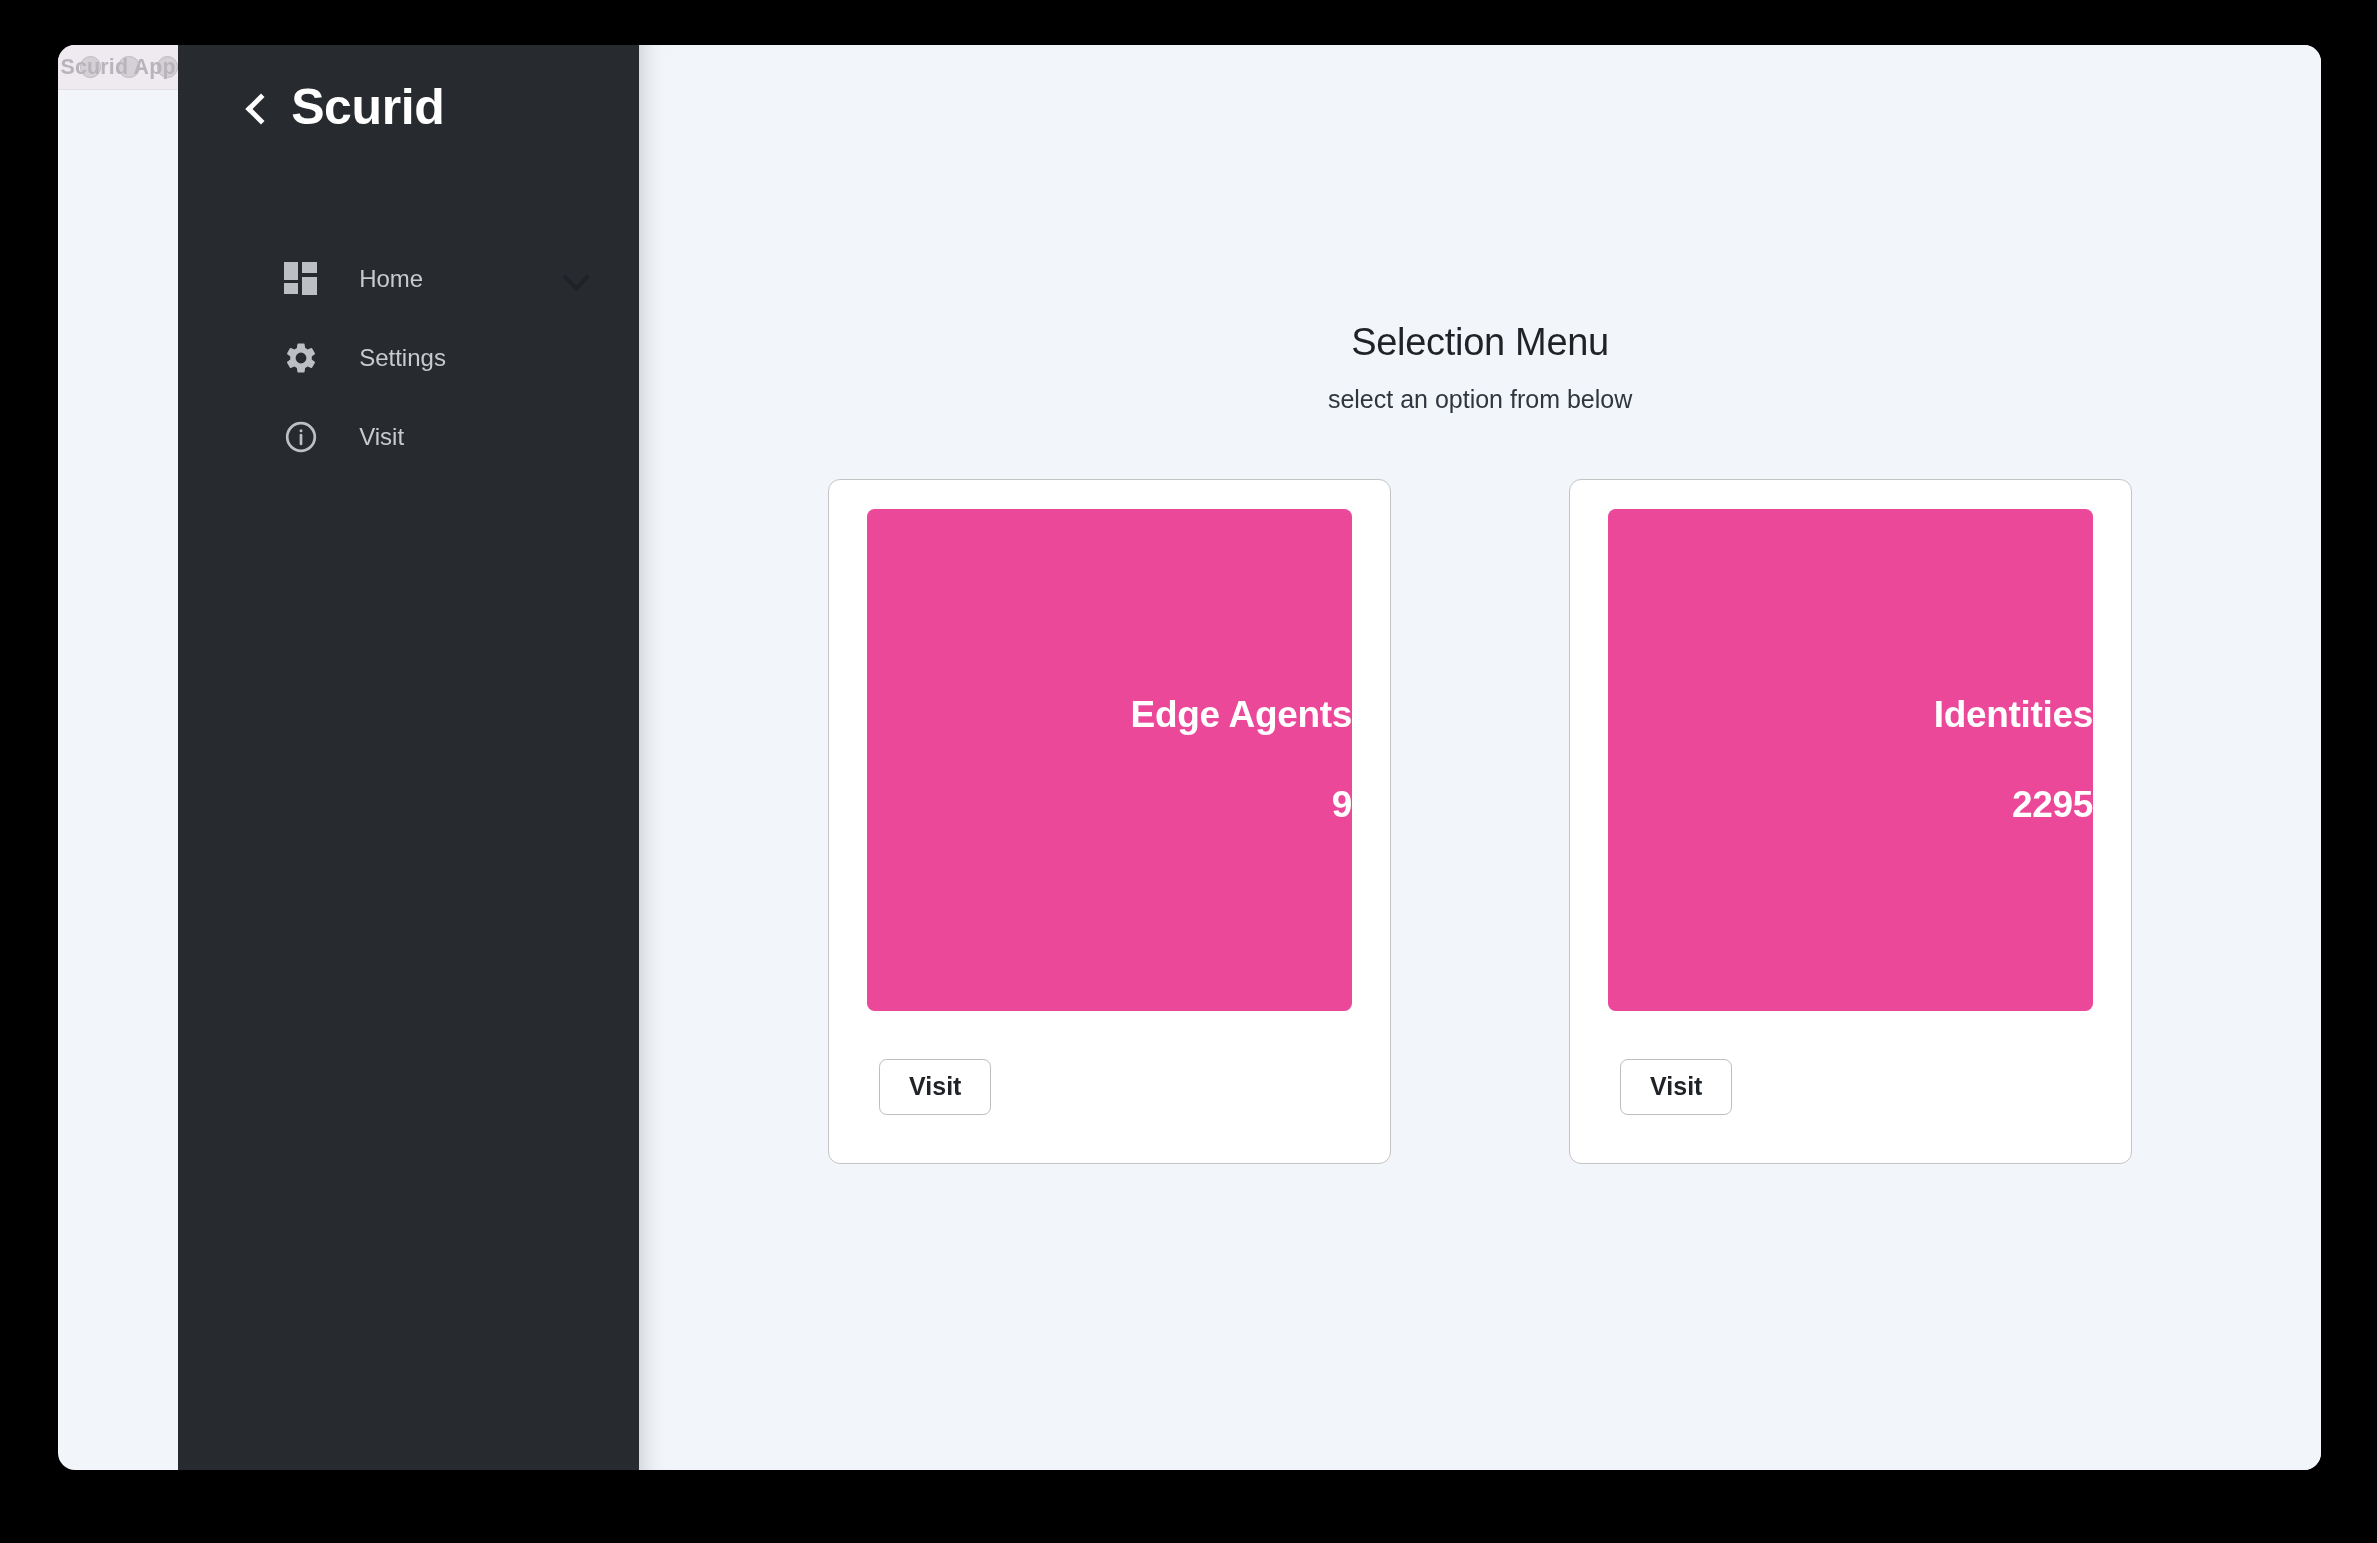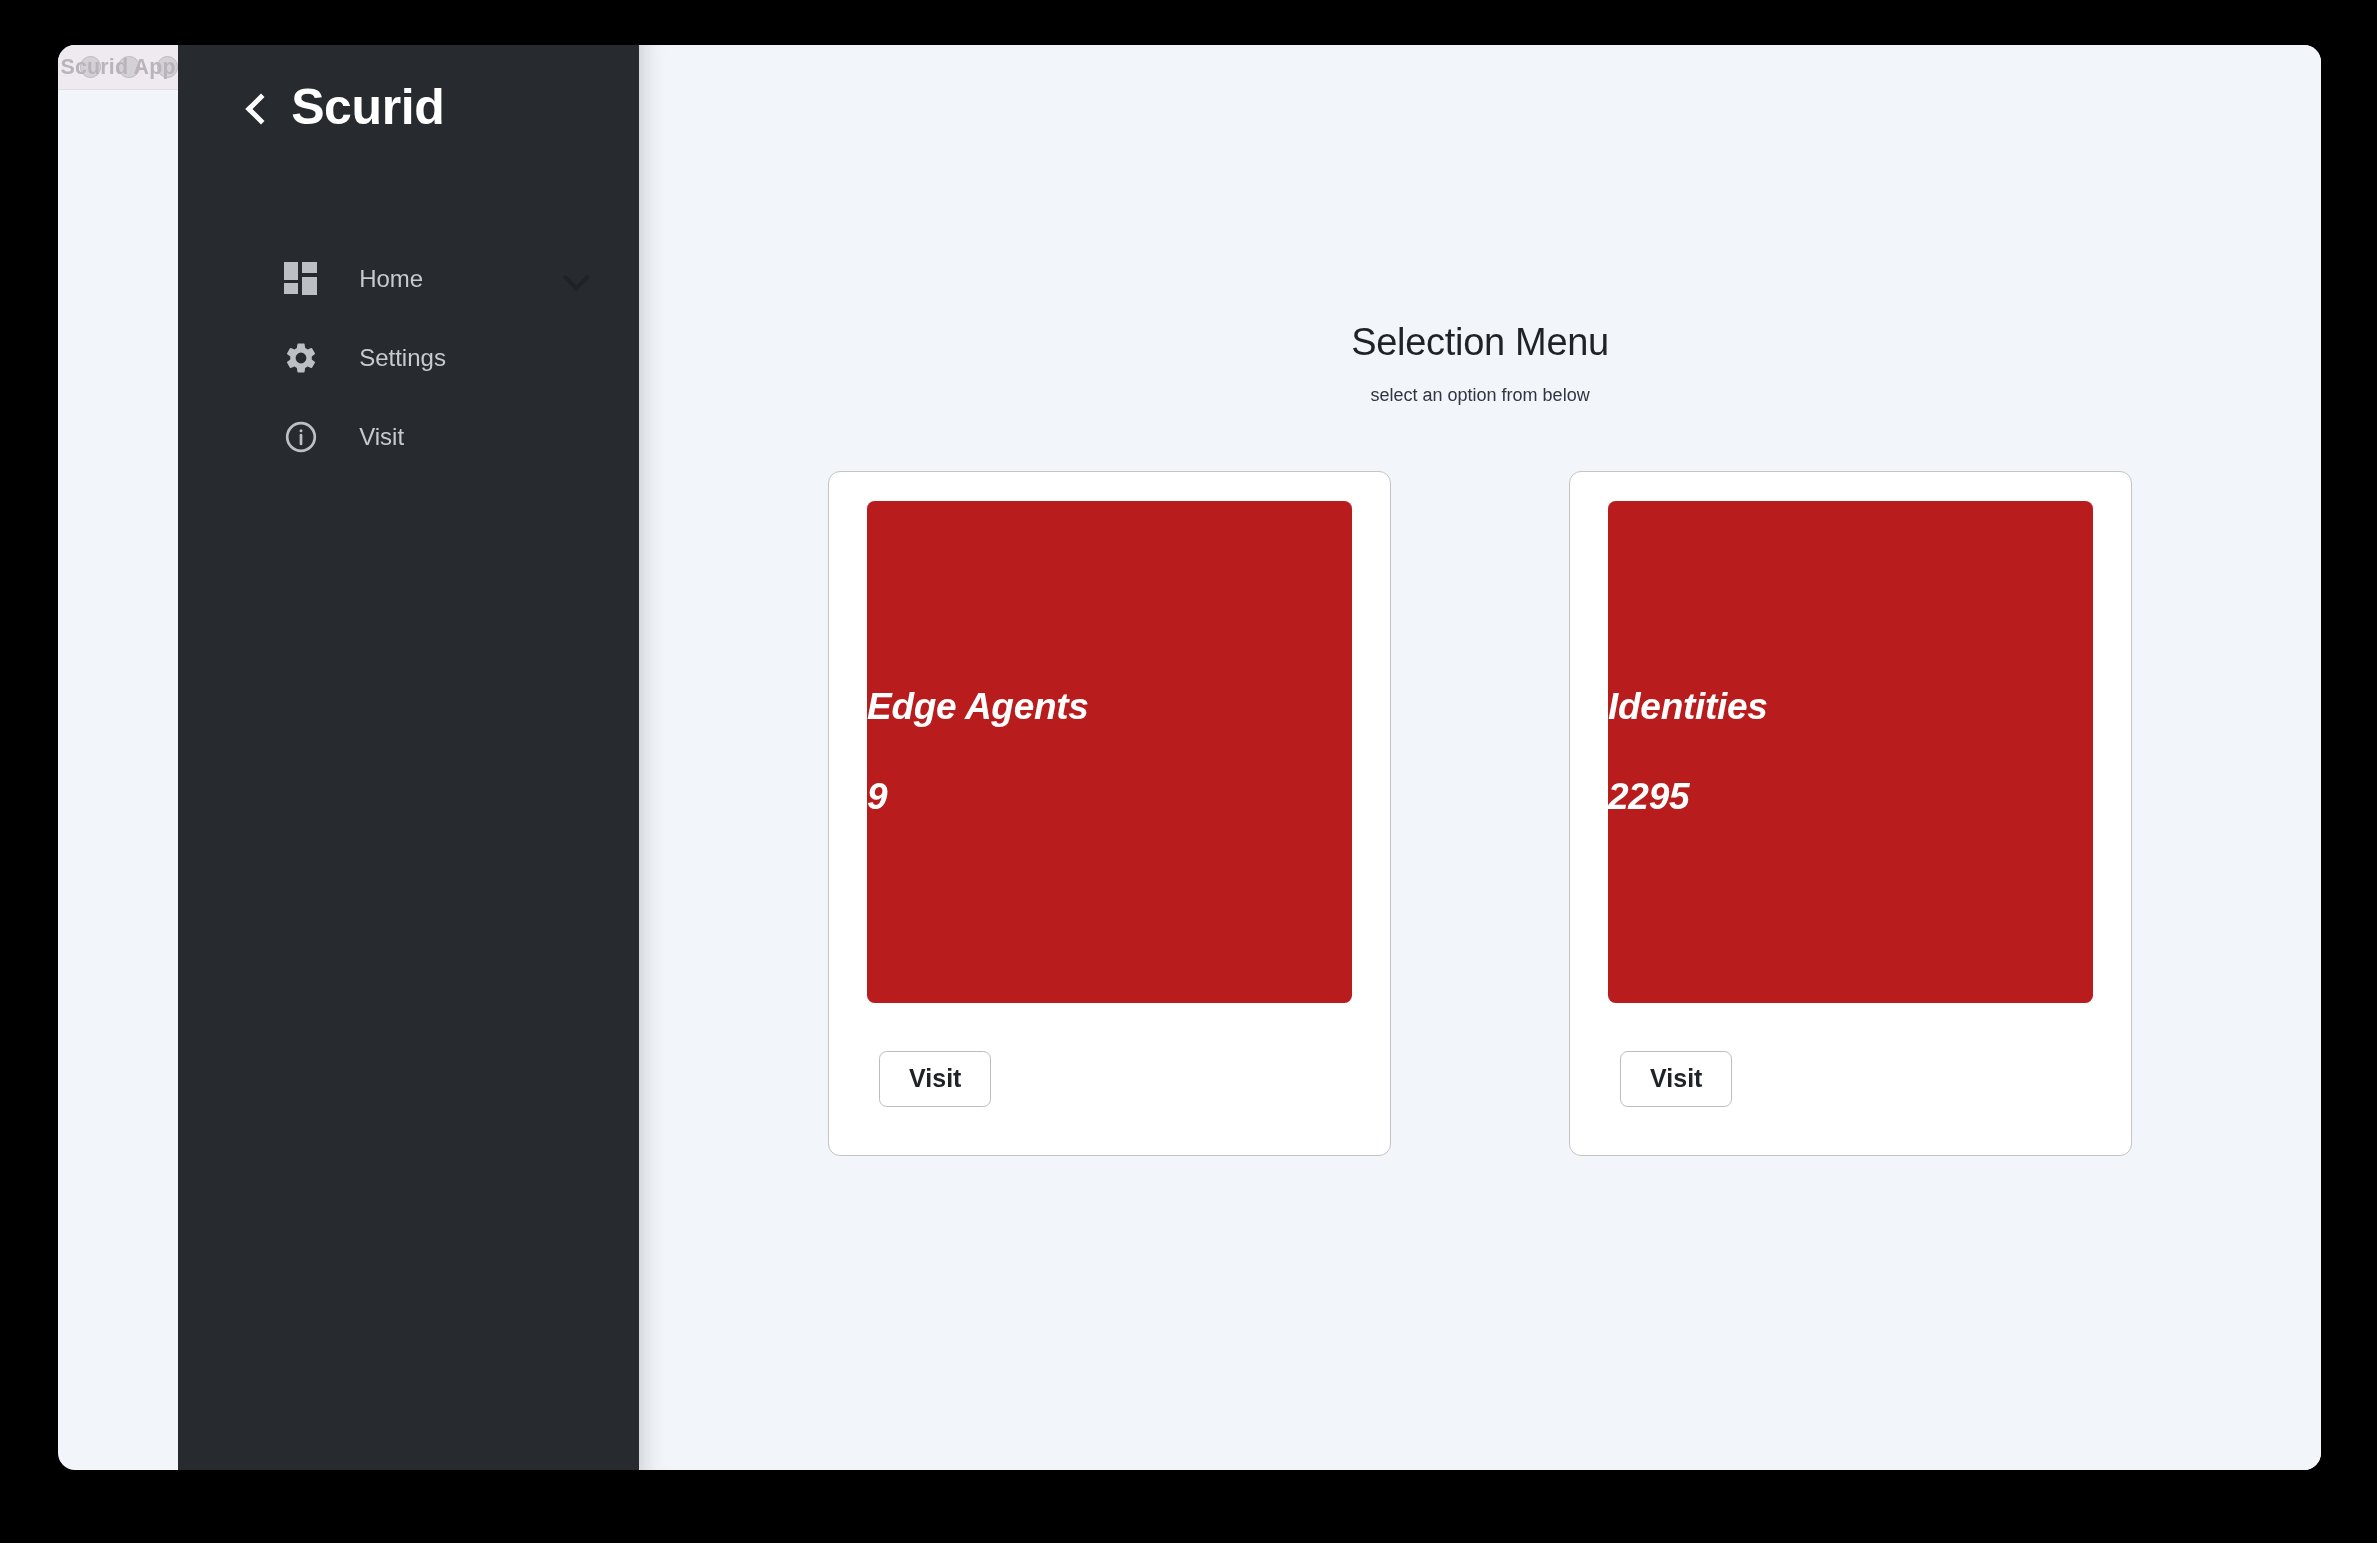--- a/index.html
+++ b/index.html
@@ -183,21 +183,21 @@
   .page-title {
     margin-top: 276px;
     font-size: 38px;
     color: #1f2328;
     font-weight: normal;
     letter-spacing: -0.3px;
   }
 
   .page-subtitle {
     margin-top: 20.5px;
-    font-size: 18px;
+    font-size: 25px;
     color: #303640;
   }
 
   .cards {
     margin-top: 65px;
     display: flex;
     gap: 178px;
   }
 
   .card {
@@ -206,28 +206,27 @@
     background: #ffffff;
     border: 0.9px solid #c4c4c4;
     border-radius: 12px;
     padding: 29px 38px 0 38px;
     display: flex;
     flex-direction: column;
   }
 
   .card-panel {
     height: 502px;
-    background: #b91c1c;
+    background: #ec4899;
     border-radius: 7.7px;
     display: flex;
     flex-direction: column;
-    align-items: flex-start;
+    align-items: flex-end;
     justify-content: center;
     gap: 48px;
-    font-style: italic;
   }
 
   .card-panel-title {
     font-size: 37px;
     font-weight: bold;
     color: #ffffff;
     letter-spacing: -0.3px;
   }
 
   .card-panel-value {

